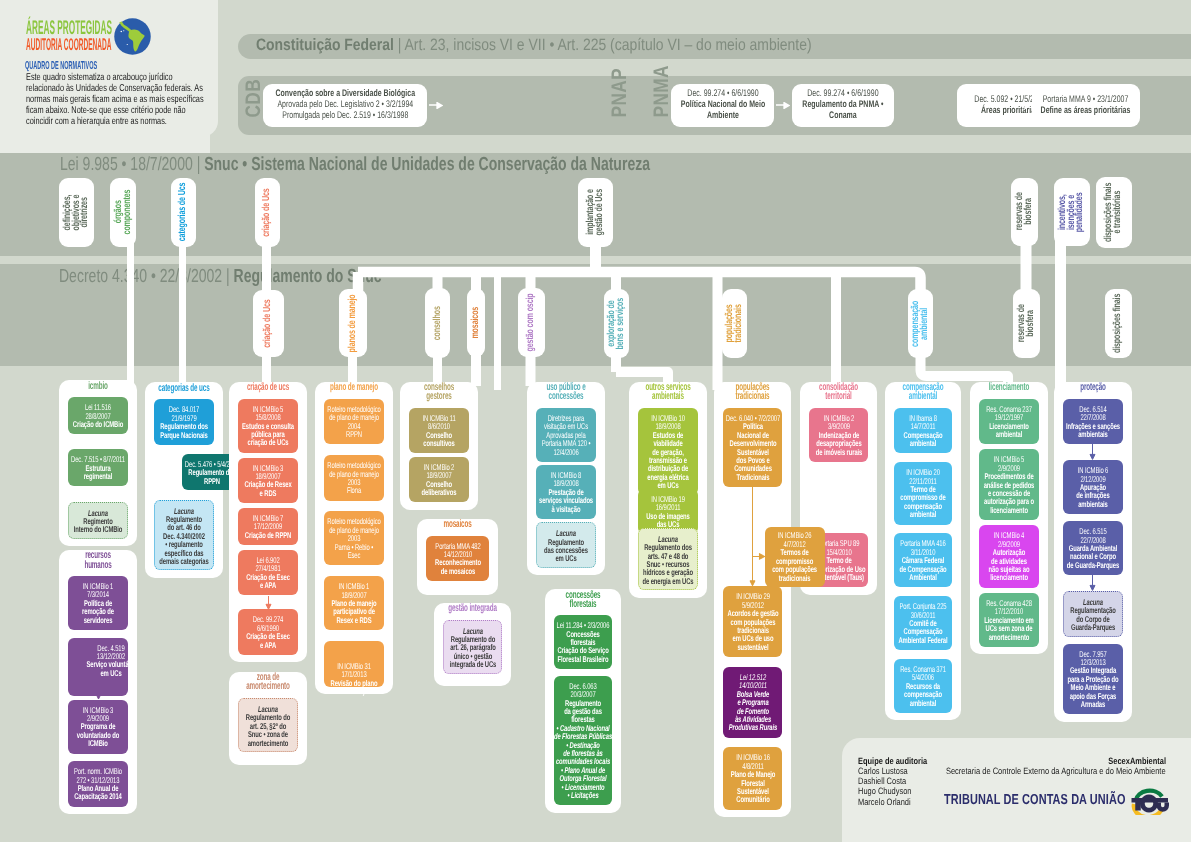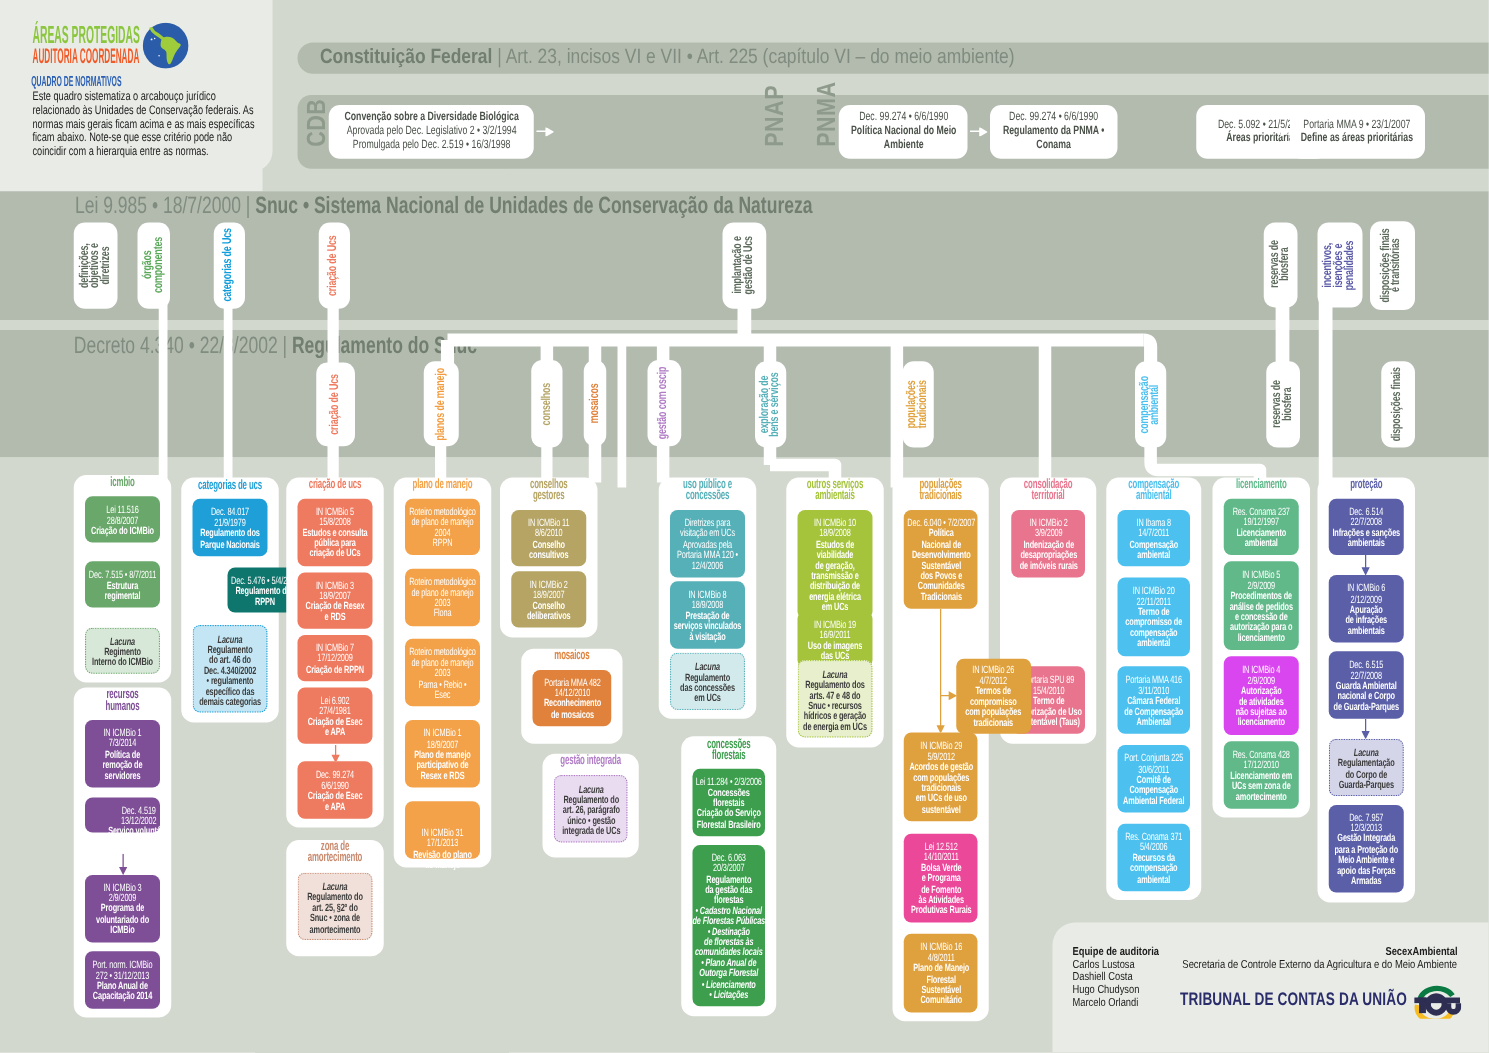--- a/index.html
+++ b/index.html
@@ -276,21 +276,21 @@
 <span>recursos</span>
 <span>humanos</span>
 </div>
 <div class="card" style="left:68.0px;top:576.0px;width:60.0px;height:54.0px;background:#7e4f96;color:#fff;padding-top:6.0px;">
 <div class="h">IN ICMBio 1</div>
 <div class="h">7/3/2014</div>
 <div class="bd">Política de</div>
 <div class="bd">remoção de</div>
 <div class="bd">servidores</div>
 </div>
-<div class="card" style="left:68.0px;top:637.5px;width:60.0px;height:28px;background:#7e4f96;color:#fff;padding-top:6.0px;padding-left:25px;">
+<div class="card" style="left:68.0px;top:637.5px;width:60.0px;height:58px;background:#7e4f96;color:#fff;padding-top:6.0px;padding-left:25px;">
 <div class="h">Dec. 4.519</div>
 <div class="h">13/12/2002</div>
 <div class="bd">Serviço voluntário</div>
 <div class="bd">em UCs</div>
 </div>
 <svg class="abs" style="left:94.5px;top:683.1px;width:7px;height:16.5px;" viewBox="0 0 7 16.5" preserveAspectRatio="none">
       <path d="M3.5 0 V11.5 M1.0 11.0 L3.5 16.0 L6.0 11.0 Z" stroke="#7e4f96" stroke-width="1.0" fill="#7e4f96"></path>
     </svg>
 <div class="card" style="left:68.0px;top:699.6px;width:60.0px;height:54.0px;background:#7e4f96;color:#fff;padding-top:6.0px;">
 <div class="h">IN ICMBio 3</div>
@@ -555,21 +555,21 @@
     </svg>
 <div class="card" style="left:723.1px;top:586.4px;width:59.0px;height:70.8px;background:#dfa13e;color:#fff;padding-top:6.0px;">
 <div class="h">IN ICMBio 29</div>
 <div class="h">5/9/2012</div>
 <div class="bd">Acordos de gestão</div>
 <div class="bd">com populações</div>
 <div class="bd">tradicionais</div>
 <div class="bd">em UCs de uso</div>
 <div class="bd">sustentável</div>
 </div>
-<div class="card" style="left:723.1px;top:666.9px;width:59.0px;height:70.8px;background:#ec4899;color:#fff;padding-top:6.0px;">
+<div class="card" style="left:723.1px;top:666.9px;width:59.0px;height:70.8px;background:#701a75;color:#fff;padding-top:6.0px;font-style:italic;">
 <div class="h">Lei 12.512</div>
 <div class="h">14/10/2011</div>
 <div class="bd">Bolsa Verde</div>
 <div class="bd">e Programa</div>
 <div class="bd">de Fomento</div>
 <div class="bd">às Atividades</div>
 <div class="bd">Produtivas Rurais</div>
 </div>
 <div class="card" style="left:723.1px;top:747.3px;width:59.0px;height:62.4px;background:#dfa13e;color:#fff;padding-top:6.0px;">
 <div class="h">IN ICMBio 16</div>

